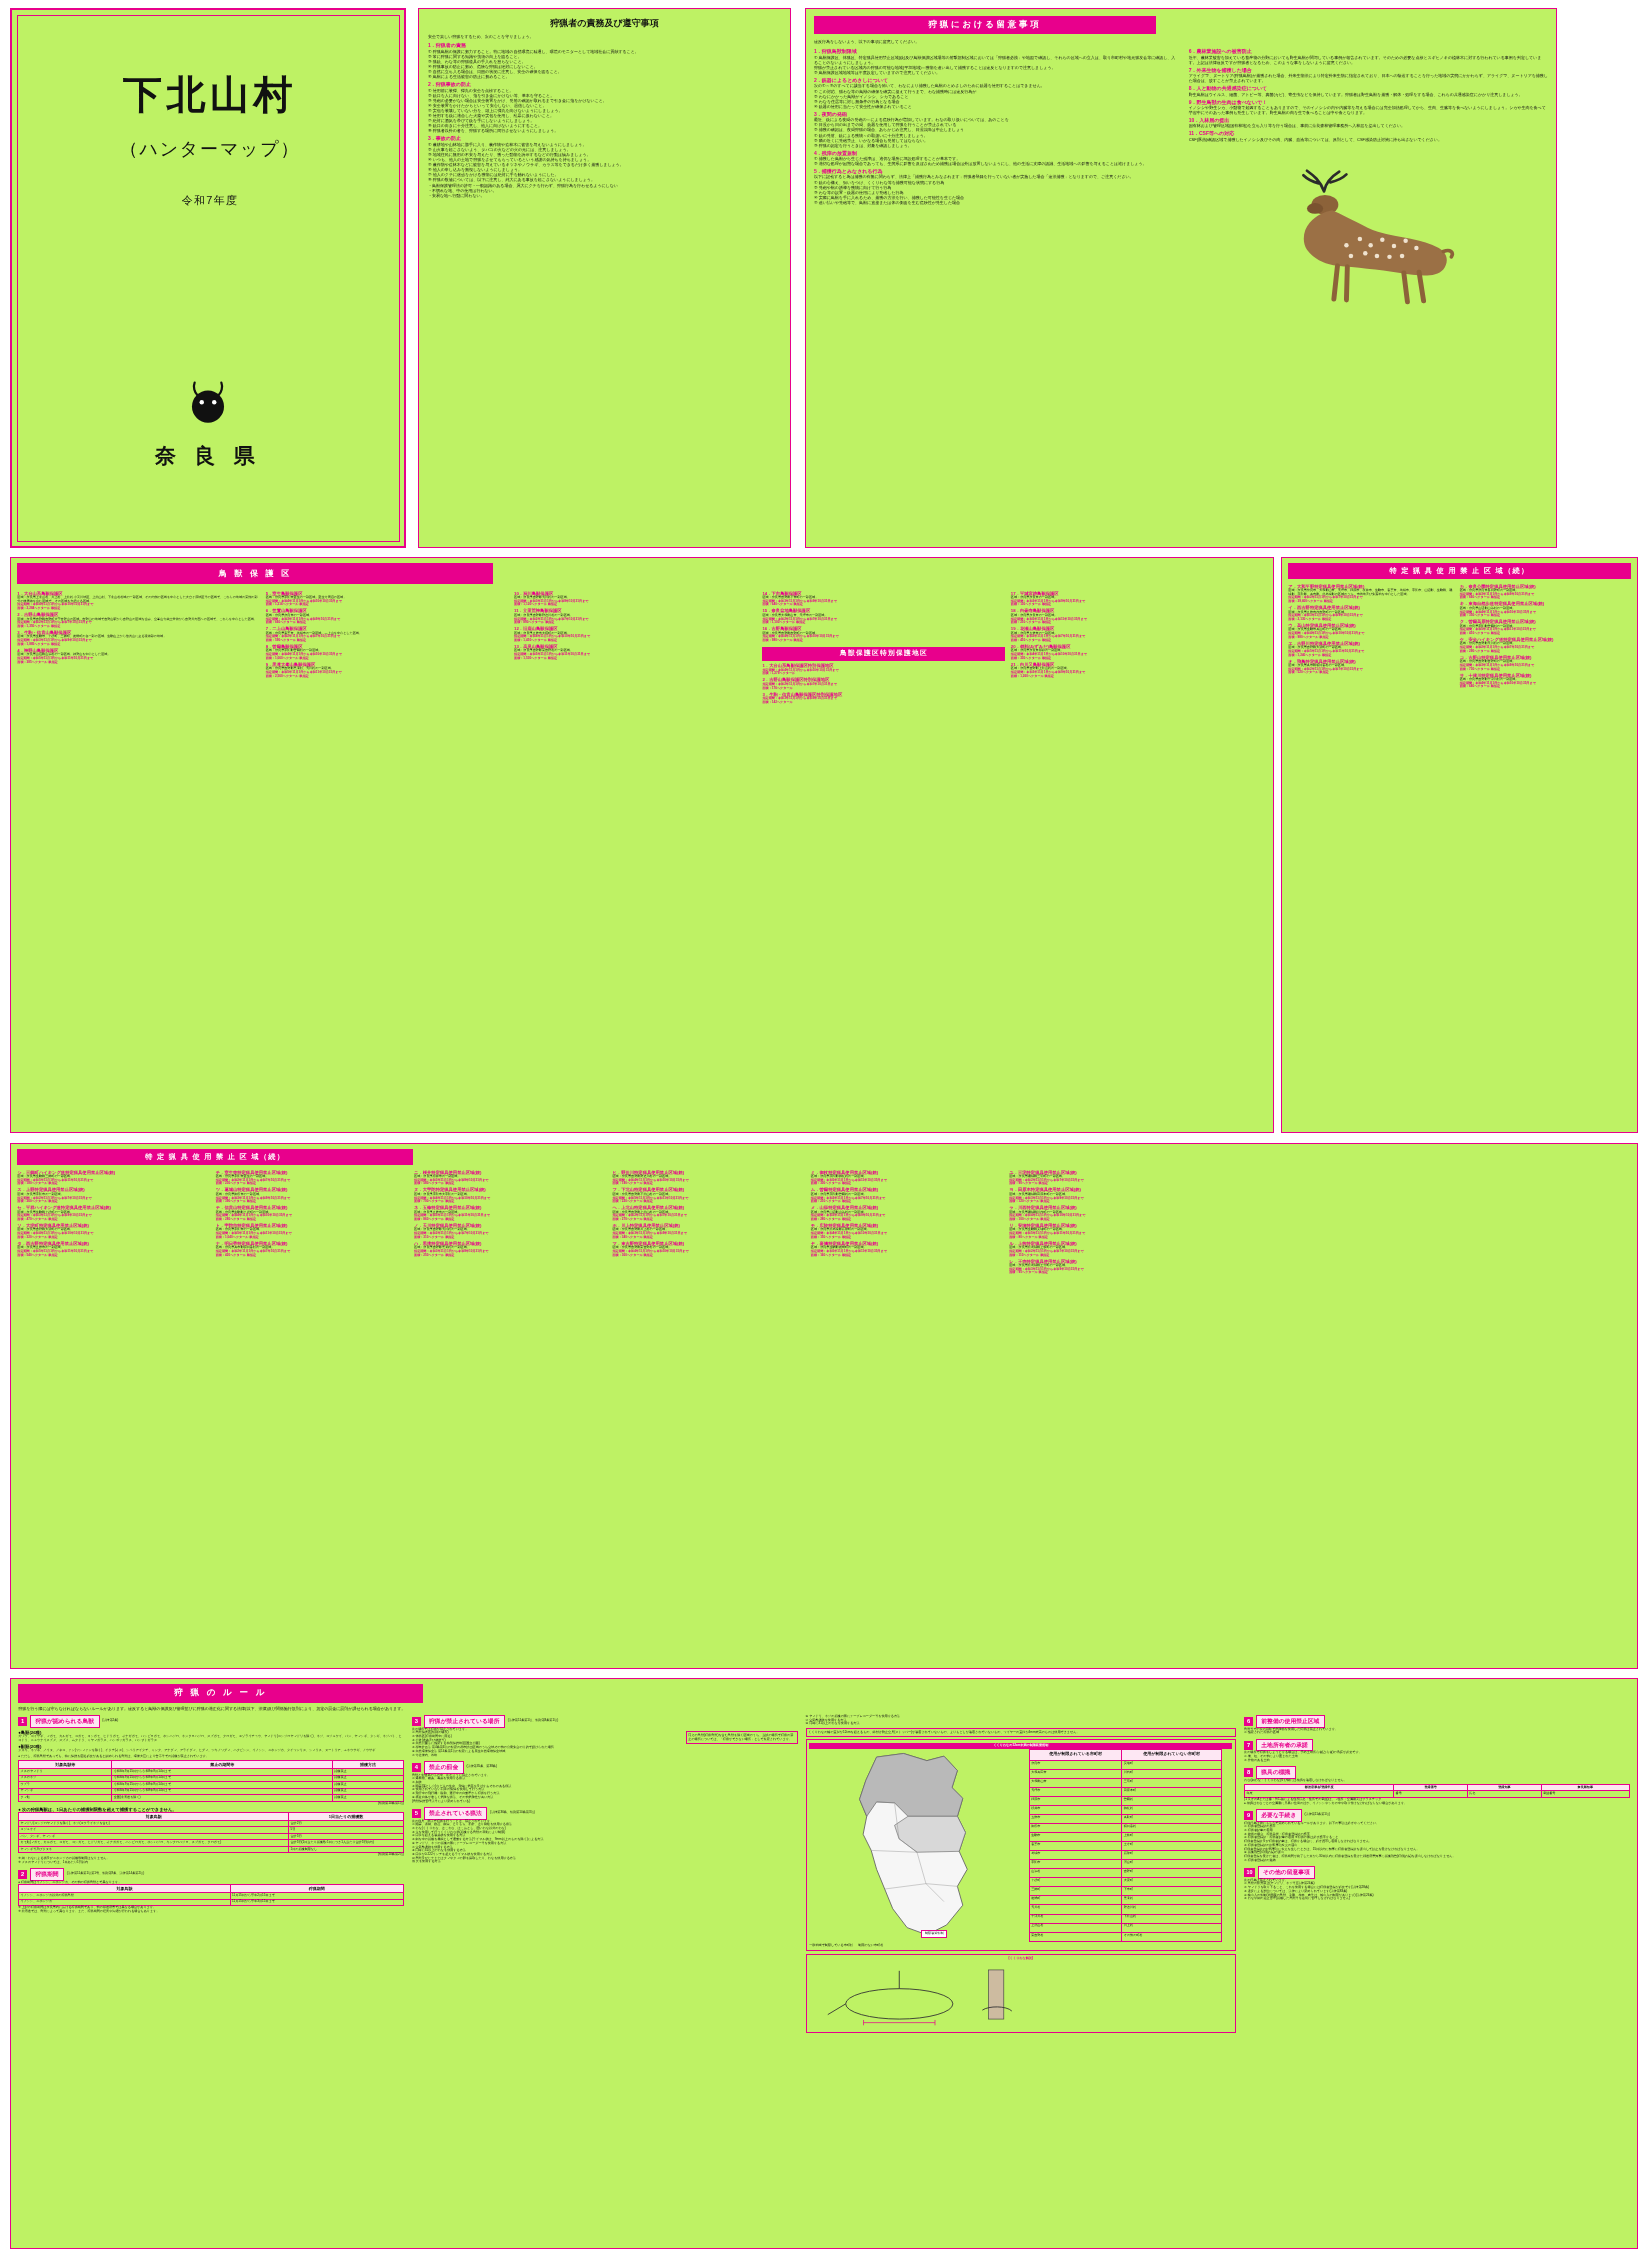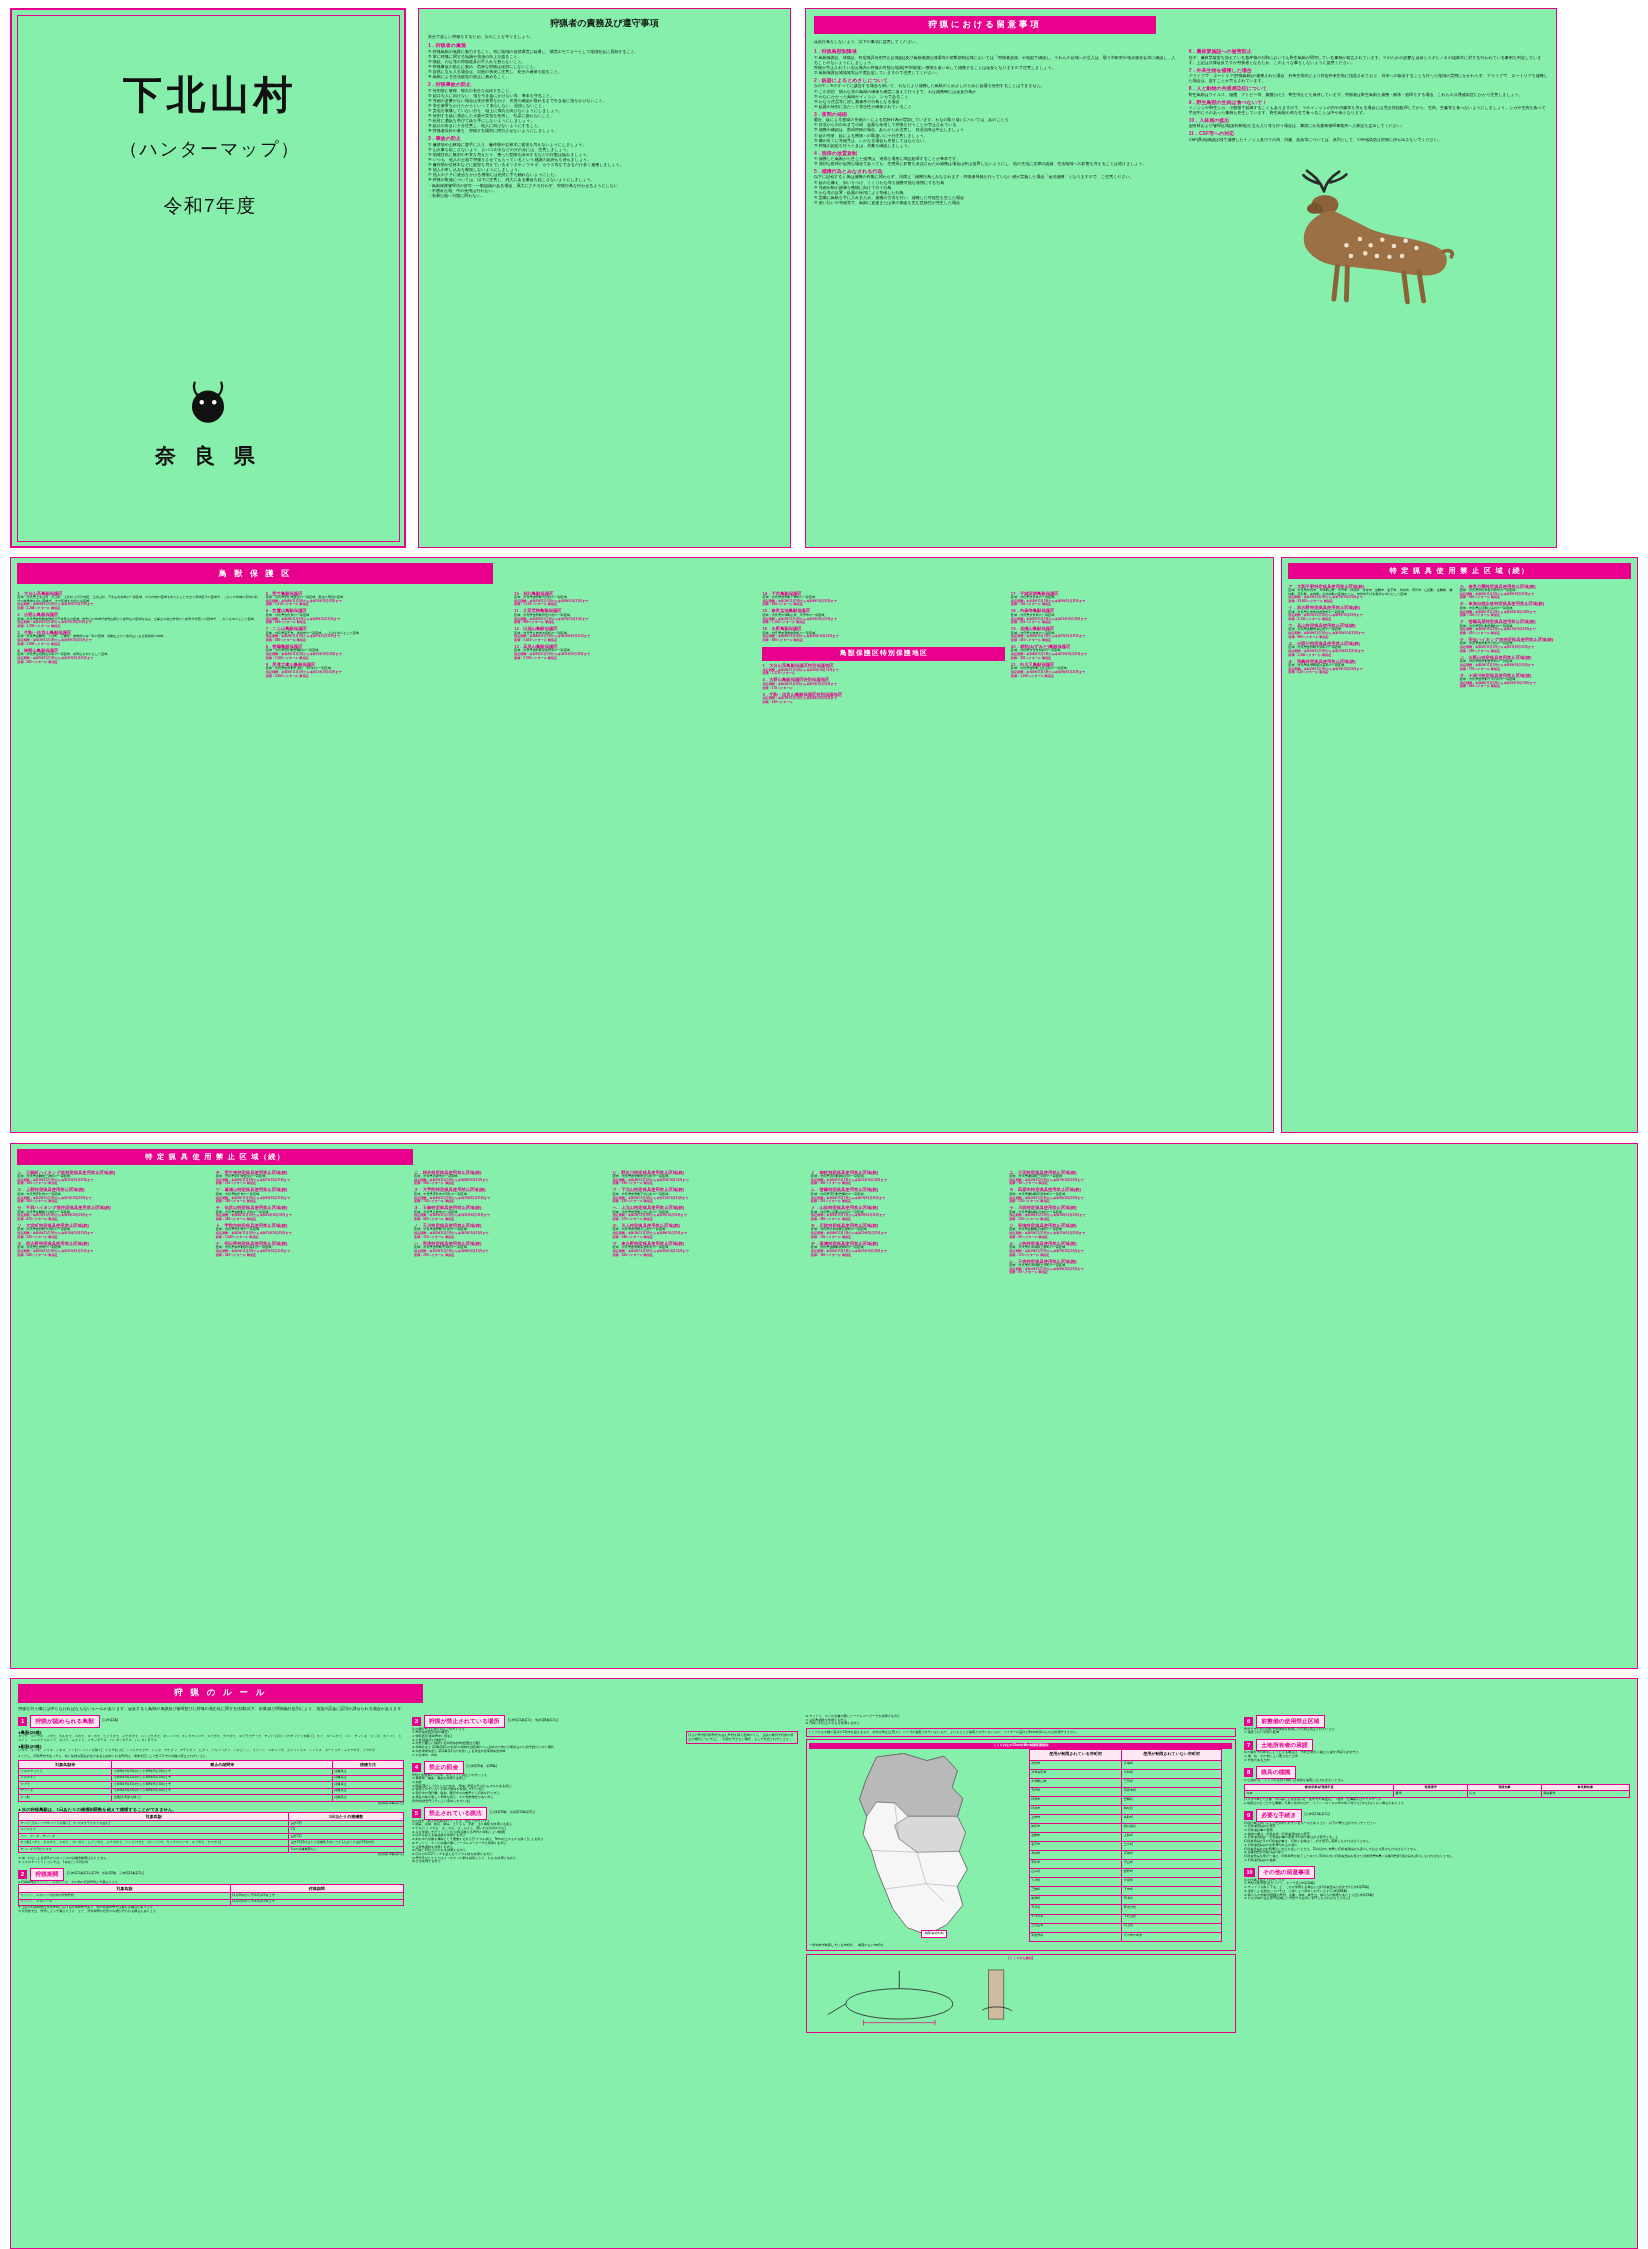--- a/index.html
+++ b/index.html
@@ -1,29 +1,29 @@
 <!DOCTYPE html>
 <html style="font-size:7.2px"><head>
 <meta charset="utf-8">
 <style>
   html,body{margin:0;padding:0;background:#ffffff;}
   body{font-family:"Liberation Sans","DejaVu Sans",sans-serif;color:#111;}
   #page{position:relative;width:1648px;height:2258px;background:#fff;box-sizing:border-box;padding:0;}
-  .panel{position:absolute;border:1.3px solid #e8008c;background:#86efac;box-sizing:border-box;}
+  .panel{position:absolute;border:1.3px solid #e8008c;background:#bef264;box-sizing:border-box;}
   .panel.thick{border-width:2.2px;}
   .inner-rule{position:absolute;inset:4.5px;border:0.9px solid #e8008c;box-sizing:border-box;}
   .bar{background:#e8008c;color:#fff;text-align:center;font-weight:bold;letter-spacing:2.7px;}
   .bar.small{letter-spacing:1.3px;}
   .sec-h{color:#e8008c;font-weight:bold;}
   .col{box-sizing:border-box;}
   .tiny{font-size:4px;line-height:1.28;}
   .micro{font-size:3.1px;line-height:1.2;}
   .cover-title{font-size:39px;font-weight:bold;letter-spacing:4.5px;text-align:center;}
   .cover-sub{font-size:18px;text-align:center;letter-spacing:1.8px;}
-  .cover-year{font-size:19px;text-align:center;letter-spacing:1.3px;}
+  .cover-year{font-size:11px;text-align:center;letter-spacing:1.3px;}
   .cover-pref{font-size:21px;text-align:center;letter-spacing:6.3px;font-weight:bold;}
   .pinkbox{border:0.4px solid #e8008c;box-sizing:border-box;}
   .pinkfill{background:#e8008c;color:#fff;}
   .lightfill{background:#fde7f3;}
   table{border-collapse:collapse;}
   td,th{border:0.4px solid #e8008c;padding:0.9px 1.3px;font-size:4px;vertical-align:top;}
   th{background:#fde7f3;font-weight:bold;}
   .center{text-align:center;}
   .hdr2{color:#e8008c;font-weight:bold;font-size:5px;margin:1.8px 0 0.4px;}
   .hdr3{font-weight:bold;font-size:4.3px;margin:1.3px 0 0.4px;}

